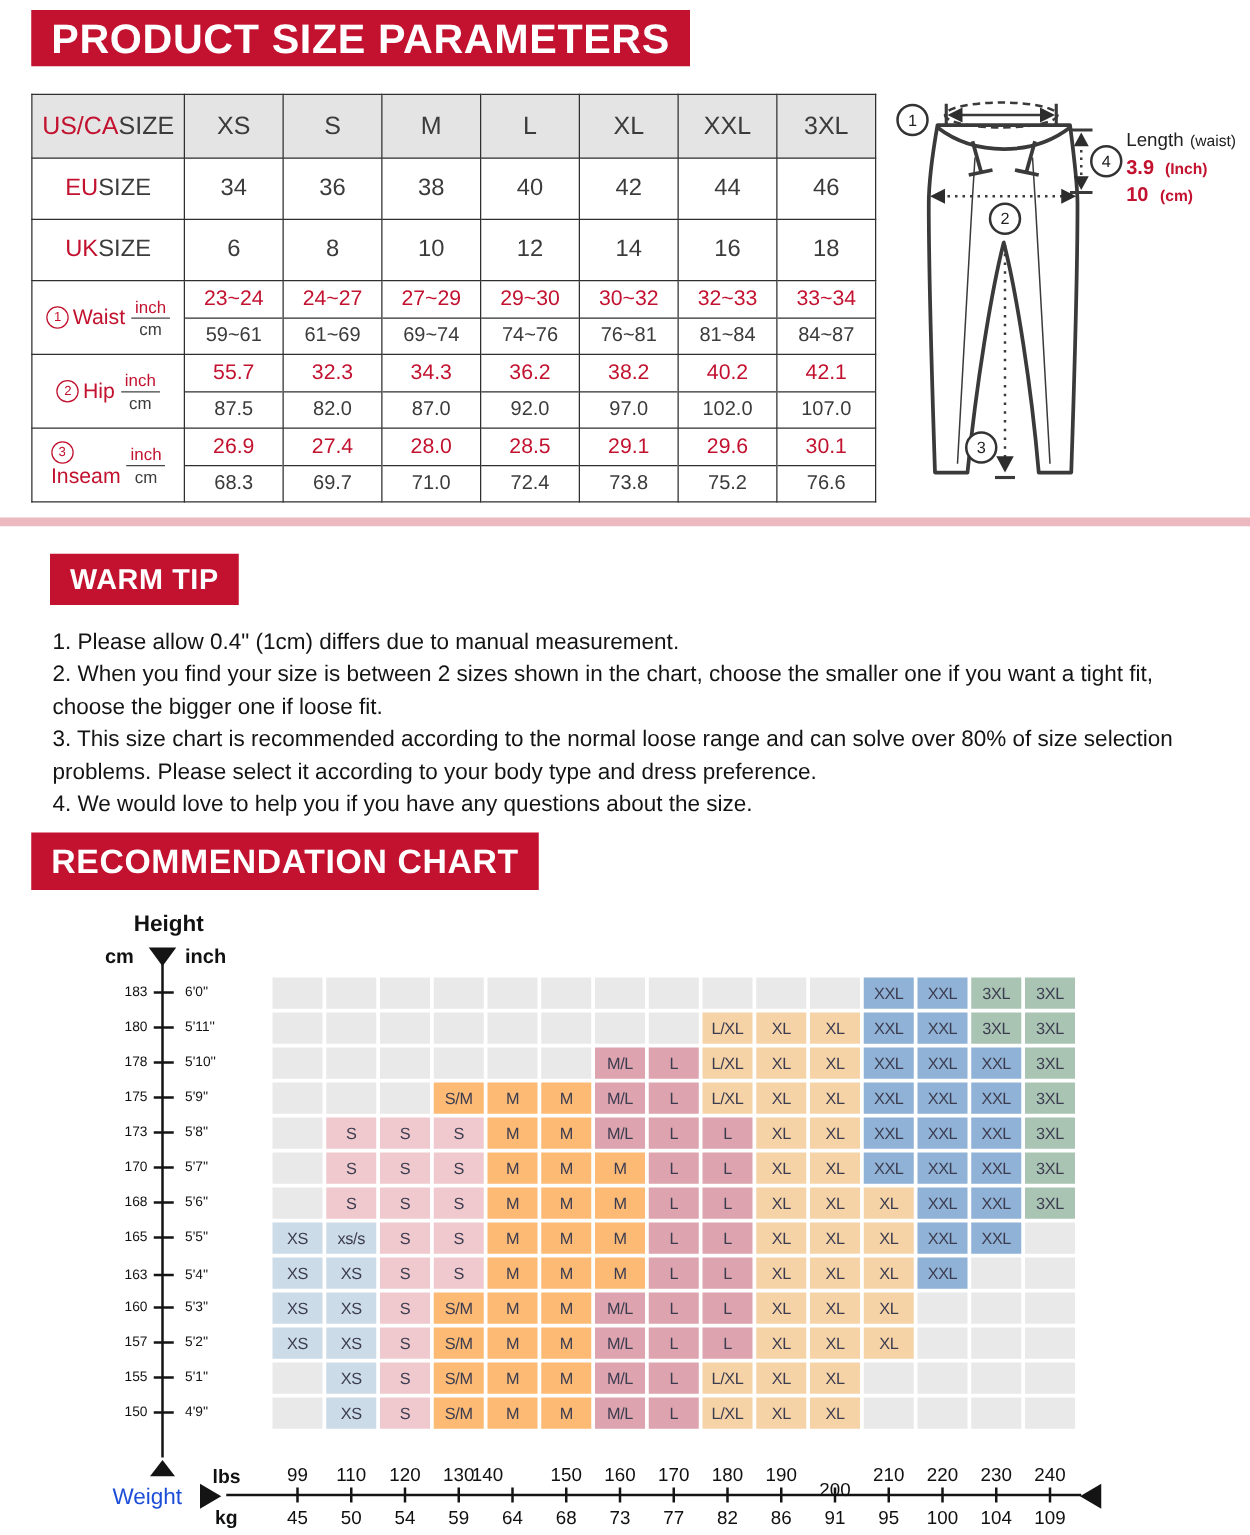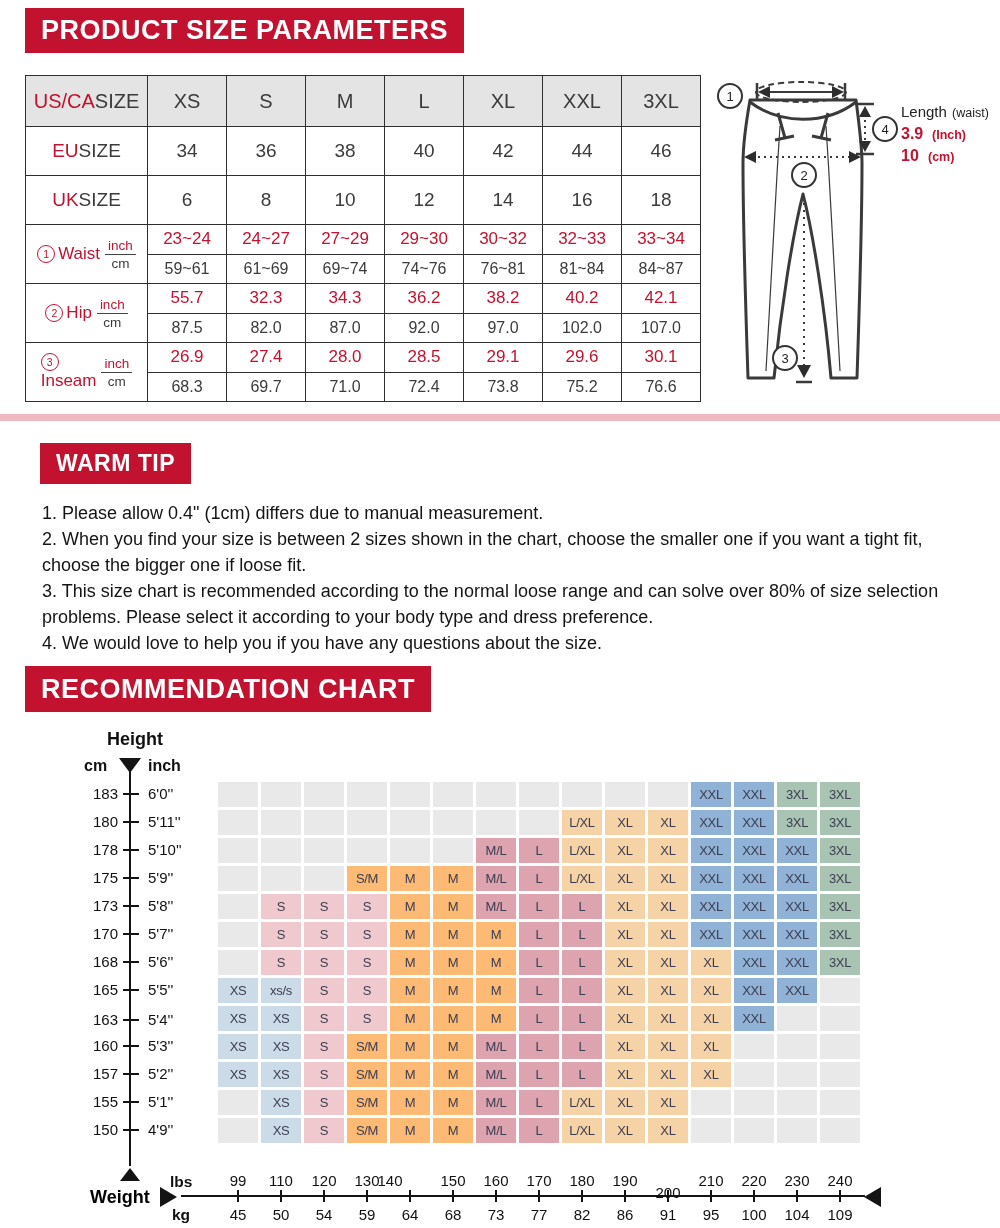--- a/index.html
+++ b/index.html
@@ -2,21 +2,21 @@
 <html><head>
 <meta charset="utf-8">
 <style>
   html,body{margin:0;padding:0;background:#fff;}
   #canvas{position:relative;width:1000px;height:1228px;background:#fff;overflow:hidden;
           font-family:"Liberation Sans",sans-serif;color:#222;}
 
   
   .red-box{position:absolute;background:#c2122f;color:#fff;font-weight:bold;
            display:flex;align-items:center;padding:0 16px;letter-spacing:.5px;}
-  #title-size{left:25px;top:8px;height:45px;font-size:27px;}
+  #title-size{left:25px;top:8px;height:45px;font-size:33px;}
   #title-warm{left:40px;top:443px;height:41px;font-size:23px;}
   #title-rec{left:25px;top:666px;height:46px;font-size:27px;}
 
   
   #size-table{position:absolute;left:25px;top:75px;border-collapse:collapse;table-layout:fixed;
               width:667px;}
   #size-table td{border:1.4px solid #2f2f2f;text-align:center;vertical-align:middle;
                  color:#3b3b3b;padding:0;width:78px;}
   #size-table td.lbl{width:121px;}
   #size-table tr.hdr td{height:50px;background:#e4e4e4;font-size:20px;}
@@ -50,39 +50,39 @@
   #cm-lbl{position:absolute;left:84px;top:757px;font-size:16px;font-weight:bold;color:#111;}
   #inch-lbl{position:absolute;left:148px;top:757px;font-size:16px;font-weight:bold;color:#111;}
   #tri-down{position:absolute;left:119px;top:758px;width:0;height:0;
             border-left:11px solid transparent;border-right:11px solid transparent;
             border-top:15px solid #141414;}
   #vaxis{position:absolute;left:129px;top:762px;width:2px;height:404px;background:#141414;}
   #tri-up{position:absolute;left:120px;top:1168px;width:0;height:0;
           border-left:10px solid transparent;border-right:10px solid transparent;
           border-bottom:13px solid #141414;}
   .h-label{position:absolute;left:55px;height:18px;line-height:18px;display:flex;
-           align-items:center;color:#111;font-size:15px;}
+           align-items:center;color:#111;font-size:11px;}
   .h-label .cmv{display:inline-block;width:63px;text-align:right;}
   .h-label .tick{display:inline-block;width:16px;height:2px;background:#141414;margin-left:5px;flex:none;}
   .h-label .inv{margin-left:9px;}
 
   #grid{position:absolute;left:218px;top:782px;display:grid;
         grid-template-columns:repeat(15,40px);grid-auto-rows:25px;gap:3px;}
   .cell{display:flex;align-items:center;justify-content:center;font-size:13px;
         letter-spacing:-.3px;color:#3c3c50;}
   .c-empty{background:#e9e9ea;}
   .c-xs{background:#ccdbe8;}
   .c-s{background:#efc9cd;}
   .c-m{background:#fdba74;}
   .c-l{background:#dda3ae;}
   .c-xl{background:#f6d3a6;}
   .c-xxl{background:#8fb2d6;}
   .c-3xl{background:#a9c4b3;}
 
-  #weight-title{position:absolute;left:90px;top:1187px;font-size:18px;font-weight:bold;color:#000000;}
+  #weight-title{position:absolute;left:90px;top:1187px;font-size:18px;font-weight:normal;color:#1d4ed8;}
   #tri-right{position:absolute;left:160px;top:1187px;width:0;height:0;
              border-top:10px solid transparent;border-bottom:10px solid transparent;
              border-left:17px solid #141414;}
   #tri-left{position:absolute;left:864px;top:1187px;width:0;height:0;
             border-top:10px solid transparent;border-bottom:10px solid transparent;
             border-right:17px solid #141414;}
   #waxis-line{position:absolute;left:181px;top:1195px;width:684px;height:2px;background:#141414;}
   #lbs-lbl{position:absolute;left:170px;top:1173px;font-size:15.5px;font-weight:bold;color:#111;}
   #kg-lbl{position:absolute;left:172px;top:1206px;font-size:15.5px;font-weight:bold;color:#111;}
   .wtick{position:absolute;top:1190px;width:2px;height:12px;background:#141414;}

